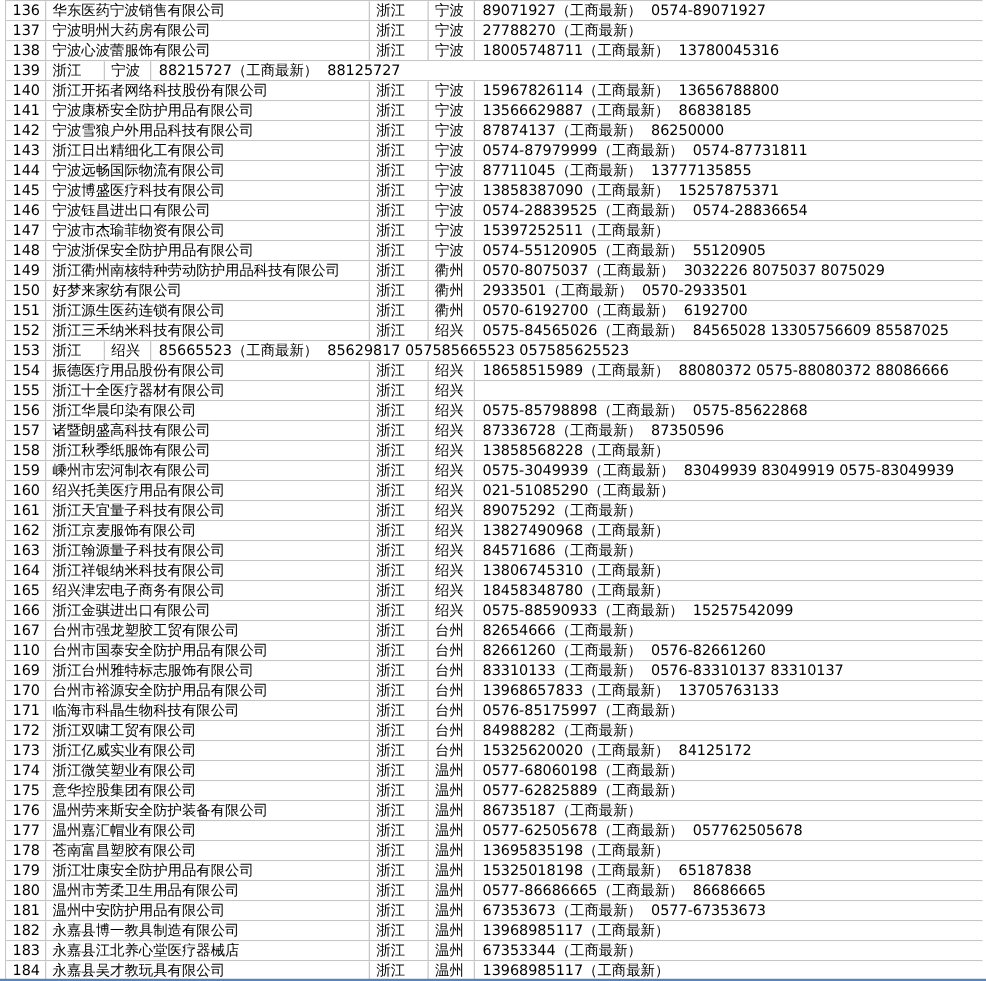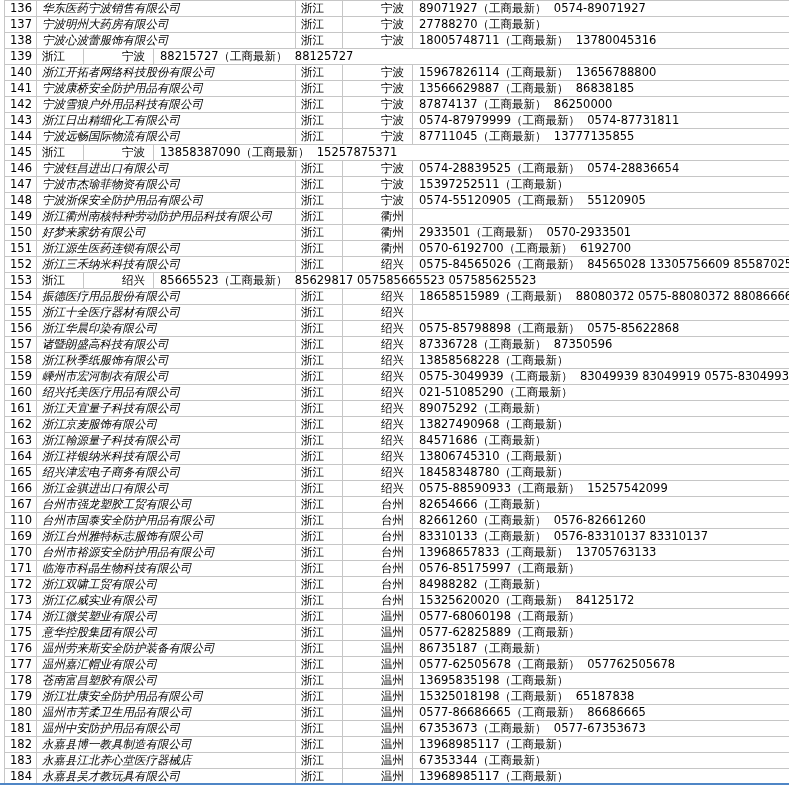--- a/index.html
+++ b/index.html
@@ -10,23 +10,23 @@
   }
   .sheet{position:relative;width:789px;height:785px;overflow:hidden;background:#ffffff;}
   .grid{position:absolute;left:4px;top:0;border-top:1px solid #c6c6c6;border-left:1px solid #c6c6c6;}
   .row{display:flex;height:16px;box-sizing:border-box;border-bottom:1px solid #c6c6c6;background:#ffffff;}
   .cell{
     box-sizing:border-box;height:100%;
     font-size:11.5px;line-height:15px;color:#000000;
     white-space:nowrap;overflow:hidden;
   }
   .c-no{width:32px;text-align:right;padding-right:4px;border-right:1px solid #c6c6c6;}
-  .c-company{width:259px;padding-left:5px;border-right:1px solid #c6c6c6;font-style:italic;}
+  .c-company{width:259px;padding-left:5px;border-right:1px solid #c6c6c6;}
   .c-prov{width:47px;padding-left:5px;border-right:1px solid #c6c6c6;}
-  .c-city{width:37px;padding-left:5px;border-right:1px solid #c6c6c6;margin-left:33px;}
+  .c-city{width:37px;padding-left:5px;border-right:1px solid #c6c6c6;}
   .c-phone{width:406px;padding-left:6px;white-space:pre;overflow:visible;}
   .freeze-line{position:absolute;left:0;right:0;bottom:0;height:2px;background:#4f86c6;}
 </style>
 </head>
 <body>
 
 <div class="sheet">
   <div class="grid" id="grid">
   <div class="row">
     <div class="cell c-no">136</div>
@@ -94,20 +94,21 @@
   <div class="row">
     <div class="cell c-no">144</div>
     <div class="cell c-company">宁波远畅国际物流有限公司</div>
     <div class="cell c-prov">浙江</div>
     <div class="cell c-city">宁波</div>
     <div class="cell c-phone">87711045（工商最新）  13777135855</div>
   </div>
 
   <div class="row">
     <div class="cell c-no">145</div>
+    <div class="cell c-company">宁波博盛医疗科技有限公司</div>
     <div class="cell c-prov">浙江</div>
     <div class="cell c-city">宁波</div>
     <div class="cell c-phone">13858387090（工商最新）  15257875371</div>
   </div>
 
   <div class="row">
     <div class="cell c-no">146</div>
     <div class="cell c-company">宁波钰昌进出口有限公司</div>
     <div class="cell c-prov">浙江</div>
     <div class="cell c-city">宁波</div>
@@ -128,20 +129,21 @@
     <div class="cell c-prov">浙江</div>
     <div class="cell c-city">宁波</div>
     <div class="cell c-phone">0574-55120905（工商最新）  55120905</div>
   </div>
 
   <div class="row">
     <div class="cell c-no">149</div>
     <div class="cell c-company">浙江衢州南核特种劳动防护用品科技有限公司</div>
     <div class="cell c-prov">浙江</div>
     <div class="cell c-city">衢州</div>
+    <div class="cell c-phone">0570-8075037（工商最新）  3032226 8075037 8075029</div>
   </div>
 
   <div class="row">
     <div class="cell c-no">150</div>
     <div class="cell c-company">好梦来家纺有限公司</div>
     <div class="cell c-prov">浙江</div>
     <div class="cell c-city">衢州</div>
     <div class="cell c-phone">2933501（工商最新）  0570-2933501</div>
   </div>
 

